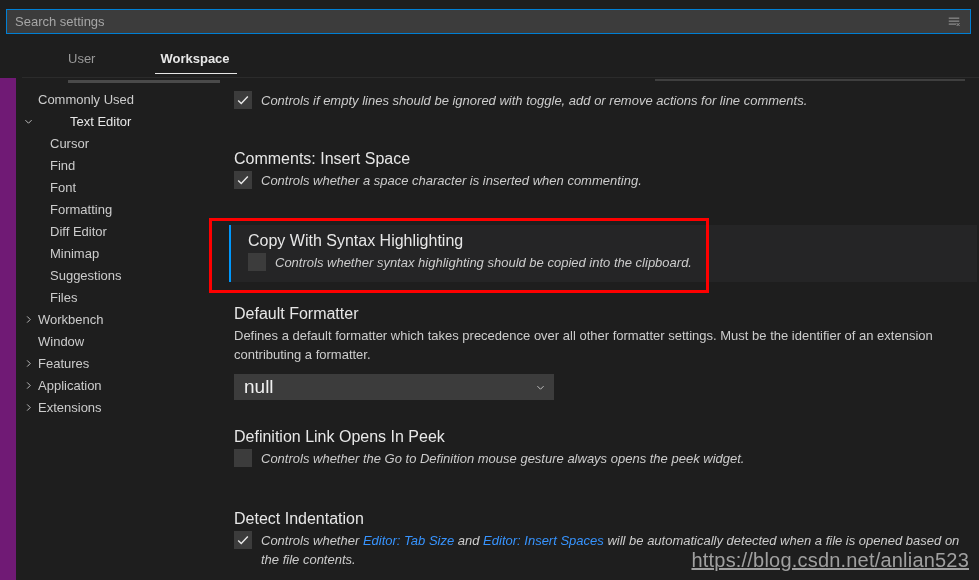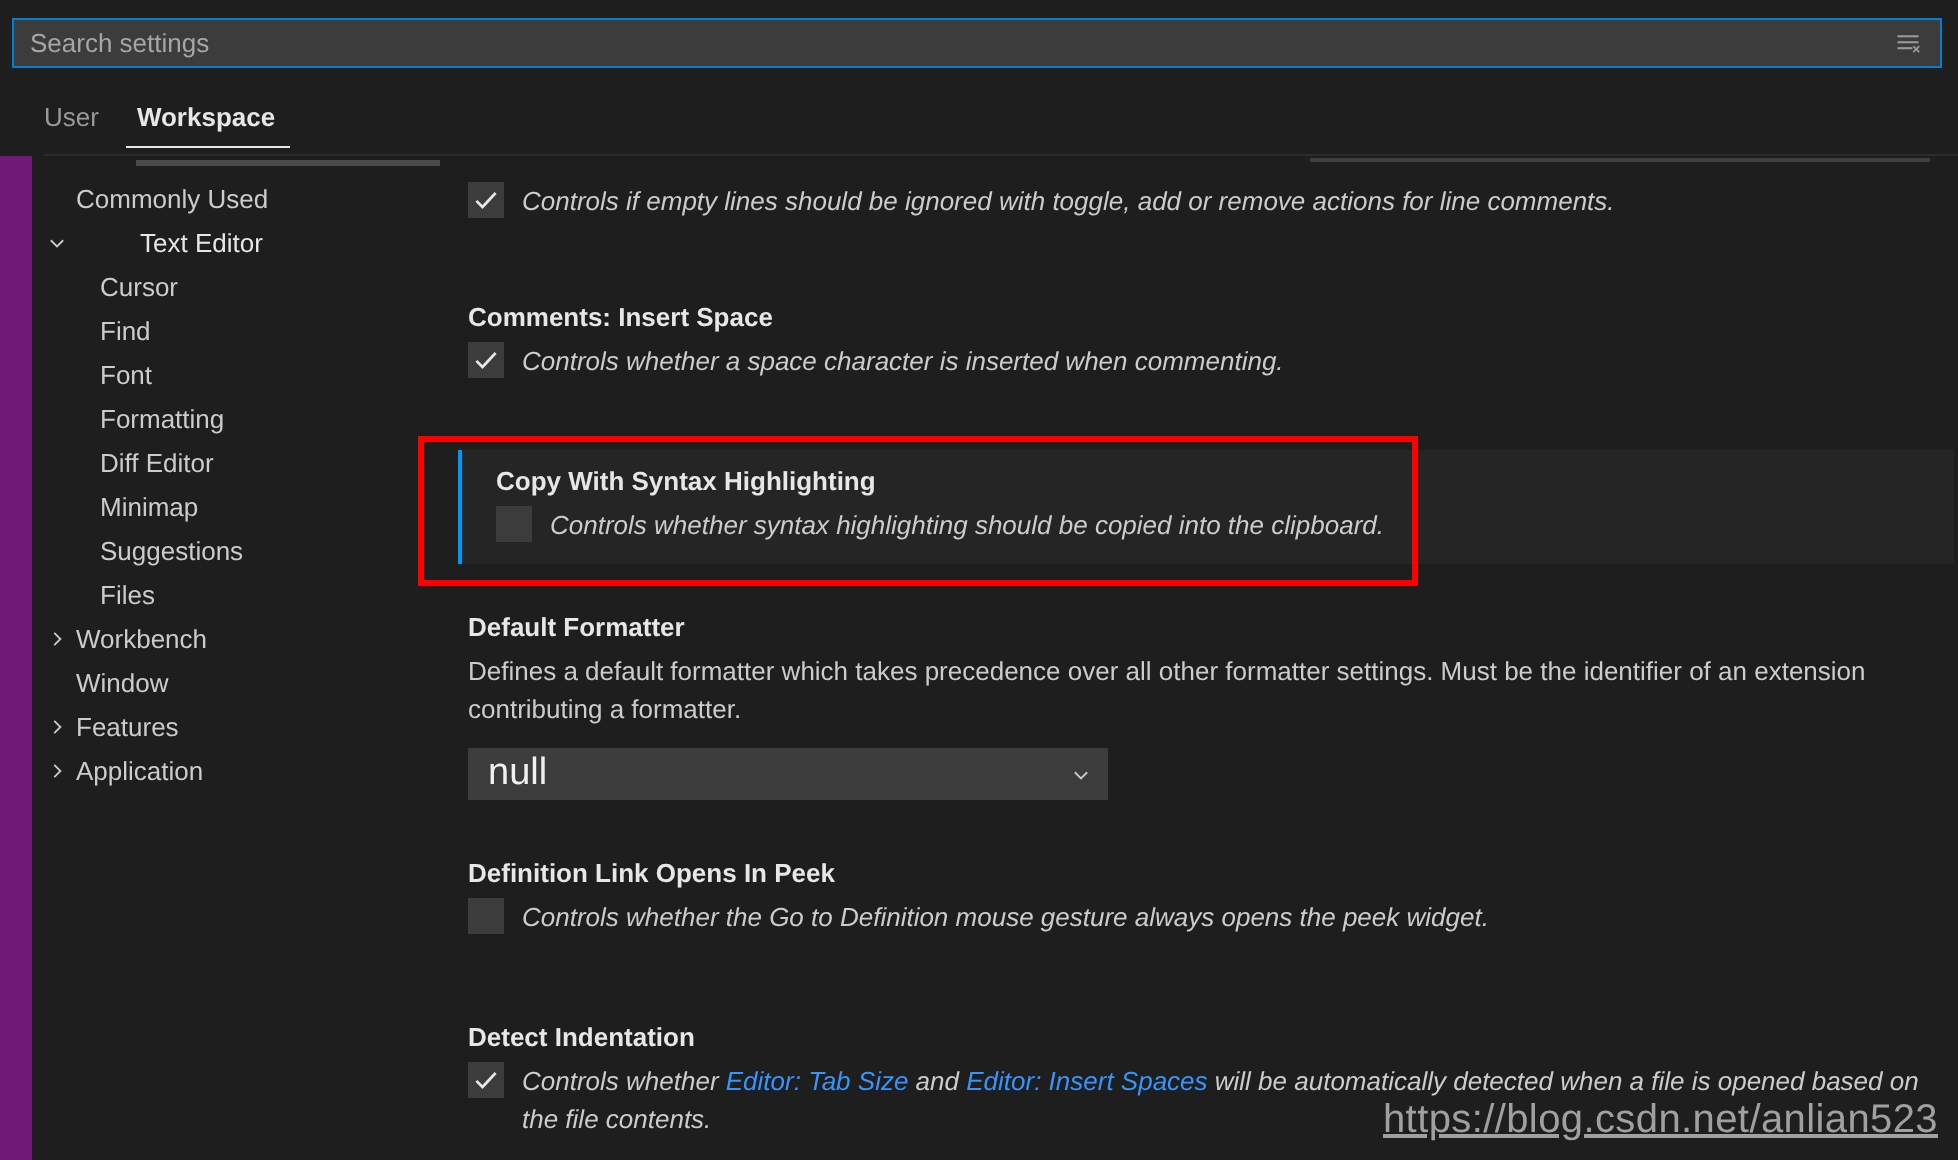--- a/index.html
+++ b/index.html
@@ -85,20 +85,21 @@
     height: 28px;
   }
   .tab {
     font-size: 13px;
     color: #999999;
     padding: 0 11px 6px 0;
     margin-right: 8px;
     cursor: pointer;
     position: relative;
     line-height: 18px;
+    margin-left: 46px;
   }
   .tab.active {
     color: #e7e7e7;
     font-weight: bold;
   }
   .tab.active:after {
     content: "";
     position: absolute;
     left: -5px; right: 4px;
     bottom: 0;
@@ -201,22 +202,22 @@
     height: 2px;
     background: #3f3f3f;
   }
   .setting {
     position: relative;
     padding: 0 14px 0 9px;
     box-sizing: border-box;
   }
   .setting-inner { padding-left: 0px; }
   .setting-title {
-    font-size: 13px;
-    font-weight: bold;
+    font-size: 16px;
+    font-weight: normal;
     color: #e7e7e7;
     margin: 0 0 4px 0;
     line-height: 17px;
   }
   .setting-desc {
     font-size: 13px;
     color: #cccccc;
     line-height: 19px;
   }
   .checkbox-line {
@@ -391,20 +392,28 @@
 
       <div class="toc-item group">
         <span class="twisty">
           <svg width="11" height="11" viewBox="0 0 16 16">
               <path d="M6 3.5 L10.5 8 L6 12.5" stroke="#cccccc" stroke-width="1.3" fill="none"></path>
             </svg>
         </span>
         <span class="toc-label">Application</span>
       </div>
 
+      <div class="toc-item group">
+        <span class="twisty">
+          <svg width="11" height="11" viewBox="0 0 16 16">
+              <path d="M6 3.5 L10.5 8 L6 12.5" stroke="#cccccc" stroke-width="1.3" fill="none"></path>
+            </svg>
+        </span>
+        <span class="toc-label">Extensions</span>
+      </div>
     </div>
 
     <div class="settings-pane">
       <div class="pane-top-scroll"></div>
 
       <div class="setting" style="position:absolute; left:0; top:13px; width:760px;">
         <div class="setting-inner">
           <div class="setting-desc checkbox-line">
             <span class="checkbox">
               <svg width="14" height="14" viewBox="0 0 16 16">

